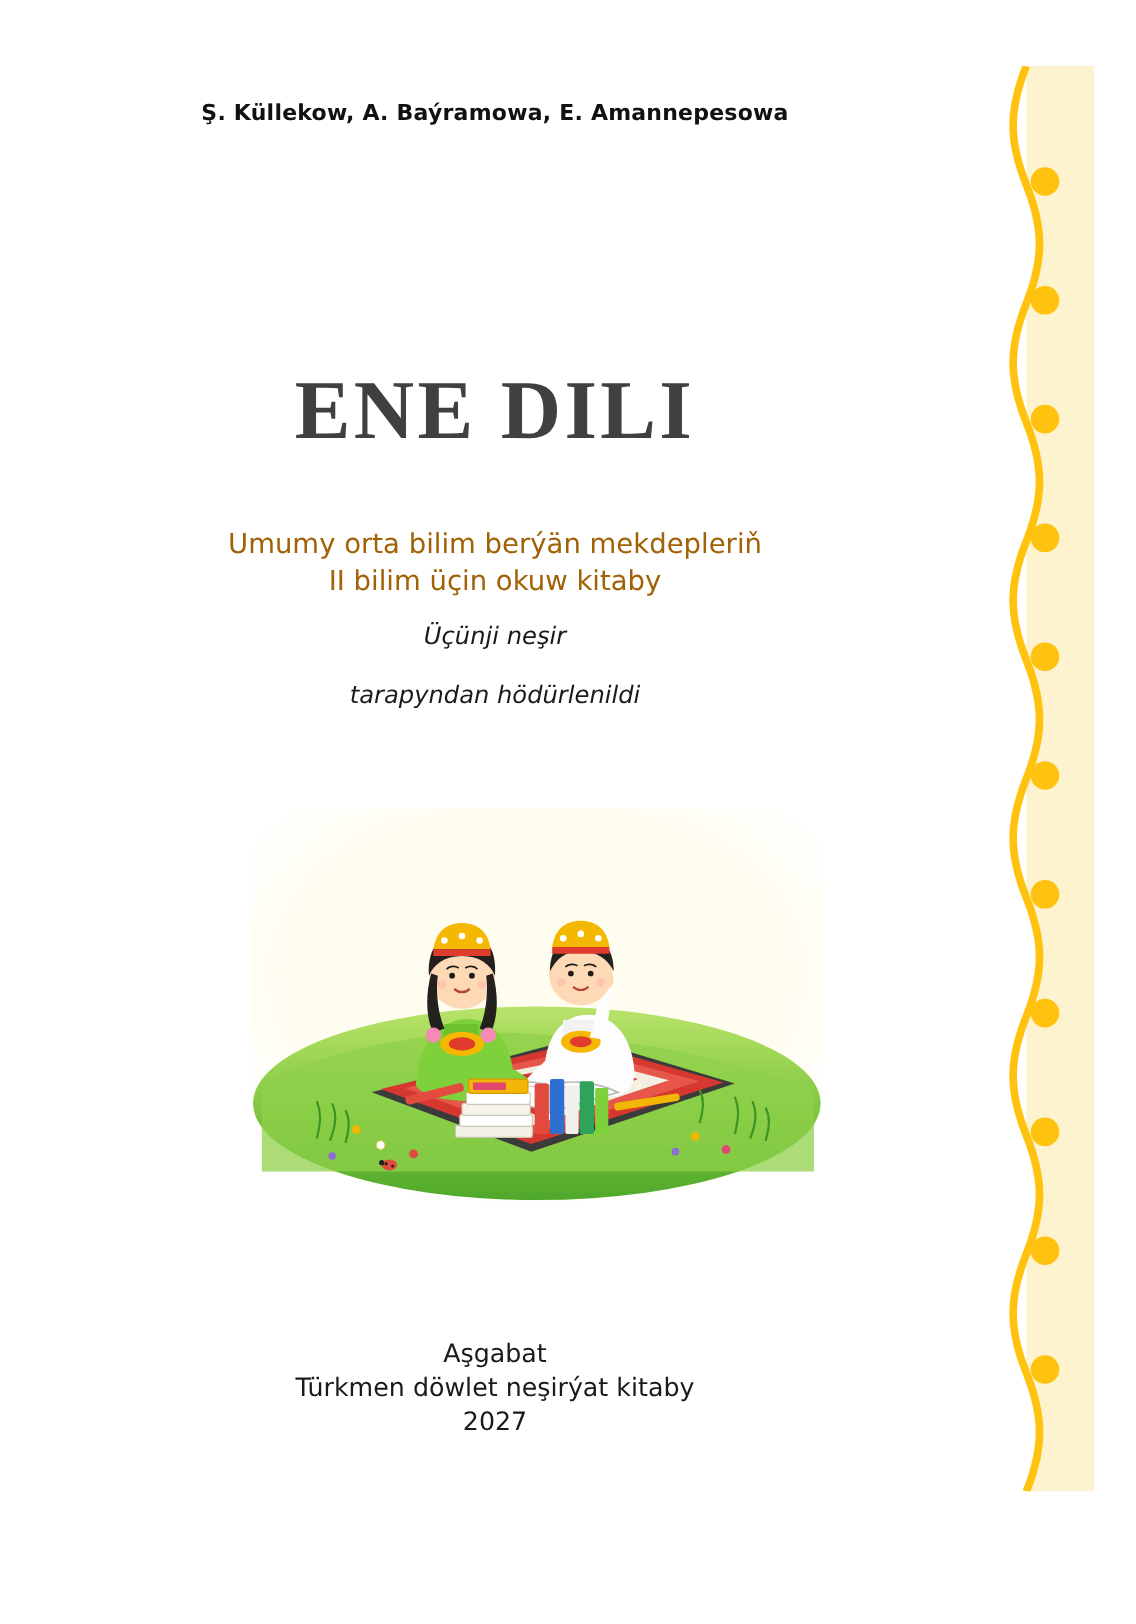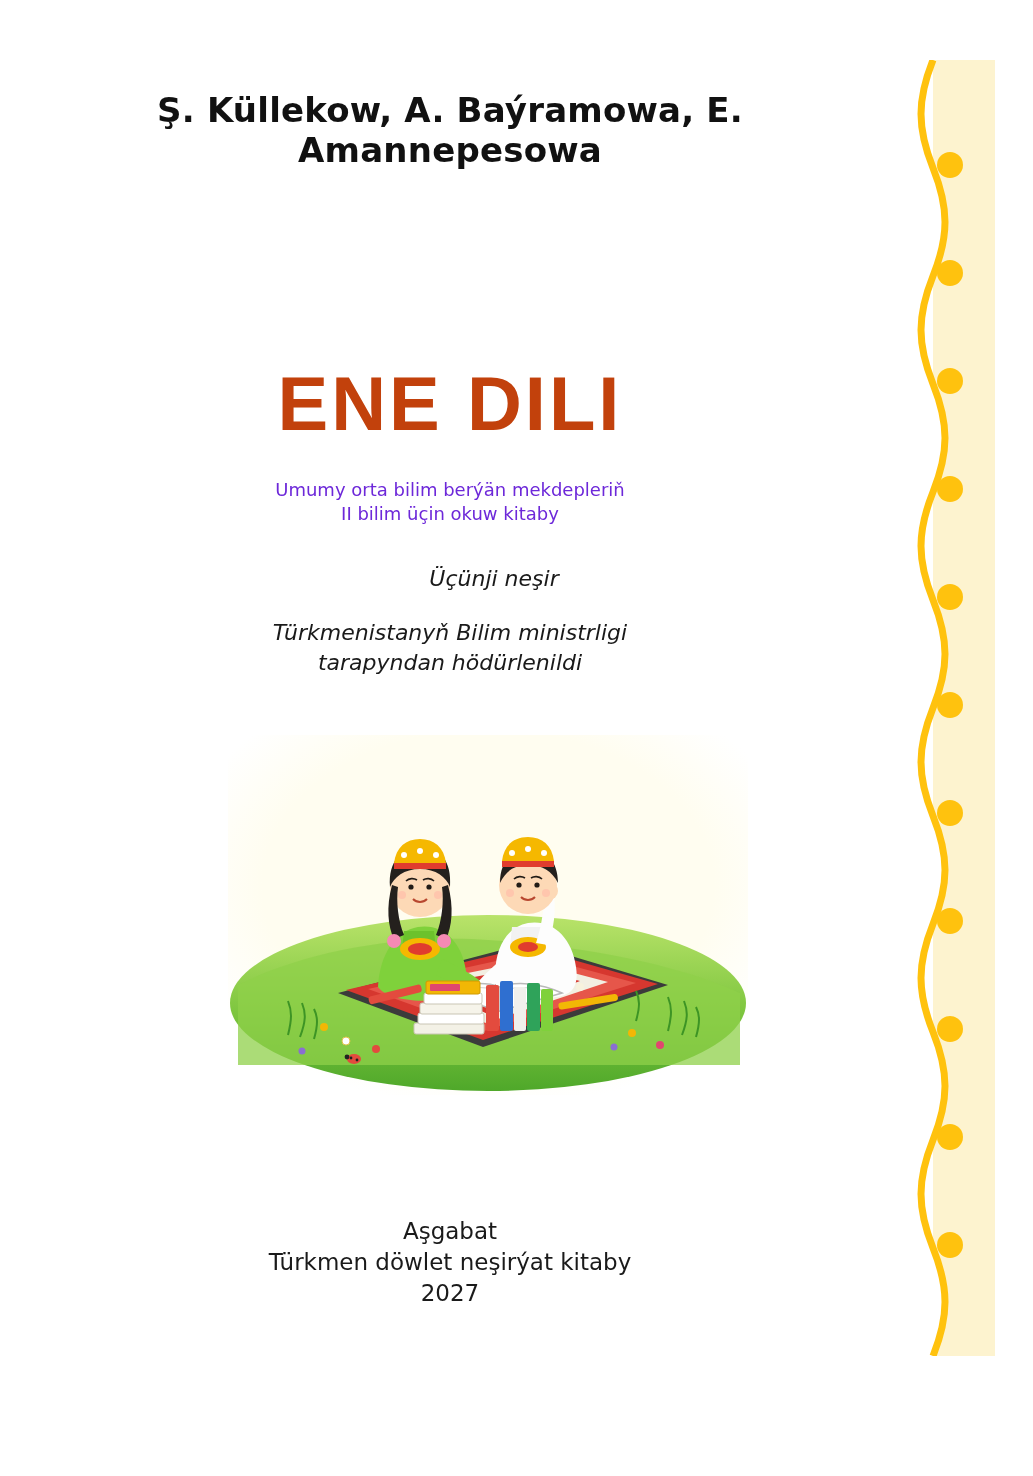--- a/index.html
+++ b/index.html
@@ -54,61 +54,59 @@
     left: 22px;
   }
 
   
   .authors {
     position: absolute;
     top: 90px;
     left: 0;
     width: 900px;
     text-align: center;
-    font-size: 34px;
+    font-size: 20px;
     font-weight: bold;
     color: #111111;
     letter-spacing: 0.2px;
   }
 
   .main-title {
     position: absolute;
     top: 330px;
     left: 0;
     width: 900px;
     text-align: center;
-    font-family: Liberation Sans, sans-serif;
+    font-family: Liberation Serif, serif;
     font-size: 76px;
     font-weight: bold;
-    color: #c2410c;
+    color: #404040;
     letter-spacing: 3px;
-    margin-top: 30px;
   }
 
   .subtitle {
     position: absolute;
     top: 478px;
     left: 0;
     width: 900px;
     text-align: center;
-    font-size: 18px;
-    color: #6d28d9;
+    font-size: 25px;
+    color: #a16207;
     line-height: 1.33;
   }
 
   .edition {
     position: absolute;
     top: 566px;
     left: 0;
     width: 900px;
     text-align: center;
     font-size: 22px;
     font-style: italic;
     color: #1a1a1a;
-    margin-left: 44px;
   }
 
   .approval {
     position: absolute;
     top: 618px;
     left: 0;
     width: 900px;
     text-align: center;
     font-size: 22px;
     font-style: italic;
@@ -191,21 +189,20 @@
   <div class="main-title">ENE DILI</div>
 
   <div class="subtitle">
     <div>Umumy orta bilim berýän mekdepleriň</div>
     <div>II bilim üçin okuw kitaby</div>
   </div>
 
   <div class="edition">Üçünji neşir</div>
 
   <div class="approval">
-    <div>Türkmenistanyň Bilim ministrligi</div>
     <div>tarapyndan hödürlenildi</div>
   </div>
 
   <div class="illustration">
     <svg viewBox="0 0 520 360" width="520" height="360">
       <defs>
         <radialGradient id="glow" cx="50%" cy="42%" r="62%">
           <stop offset="0%" stop-color="#fffdf0"></stop>
           <stop offset="70%" stop-color="#fffdf0"></stop>
           <stop offset="100%" stop-color="#ffffff"></stop>

